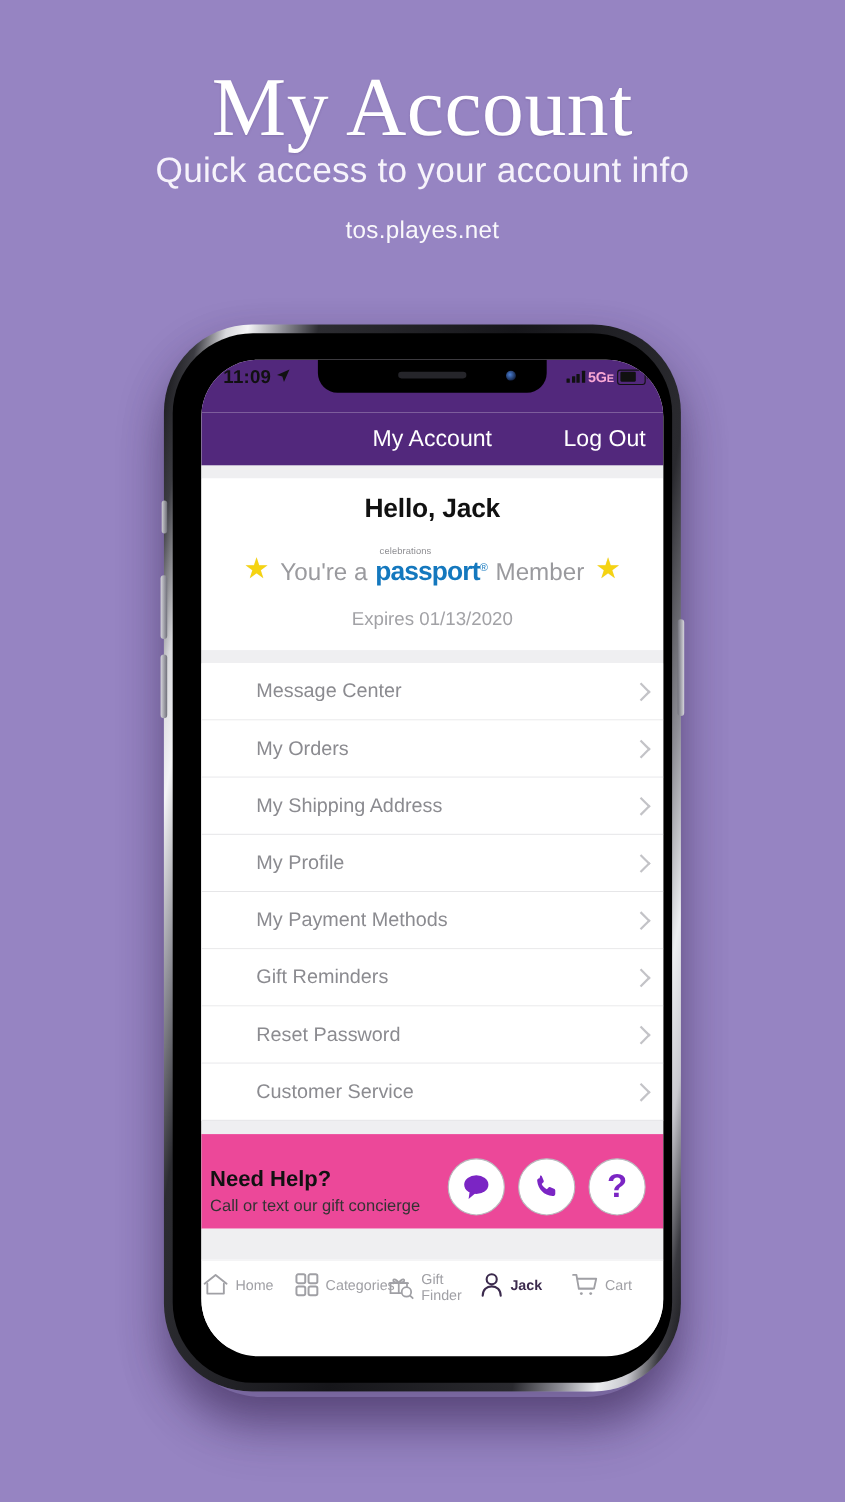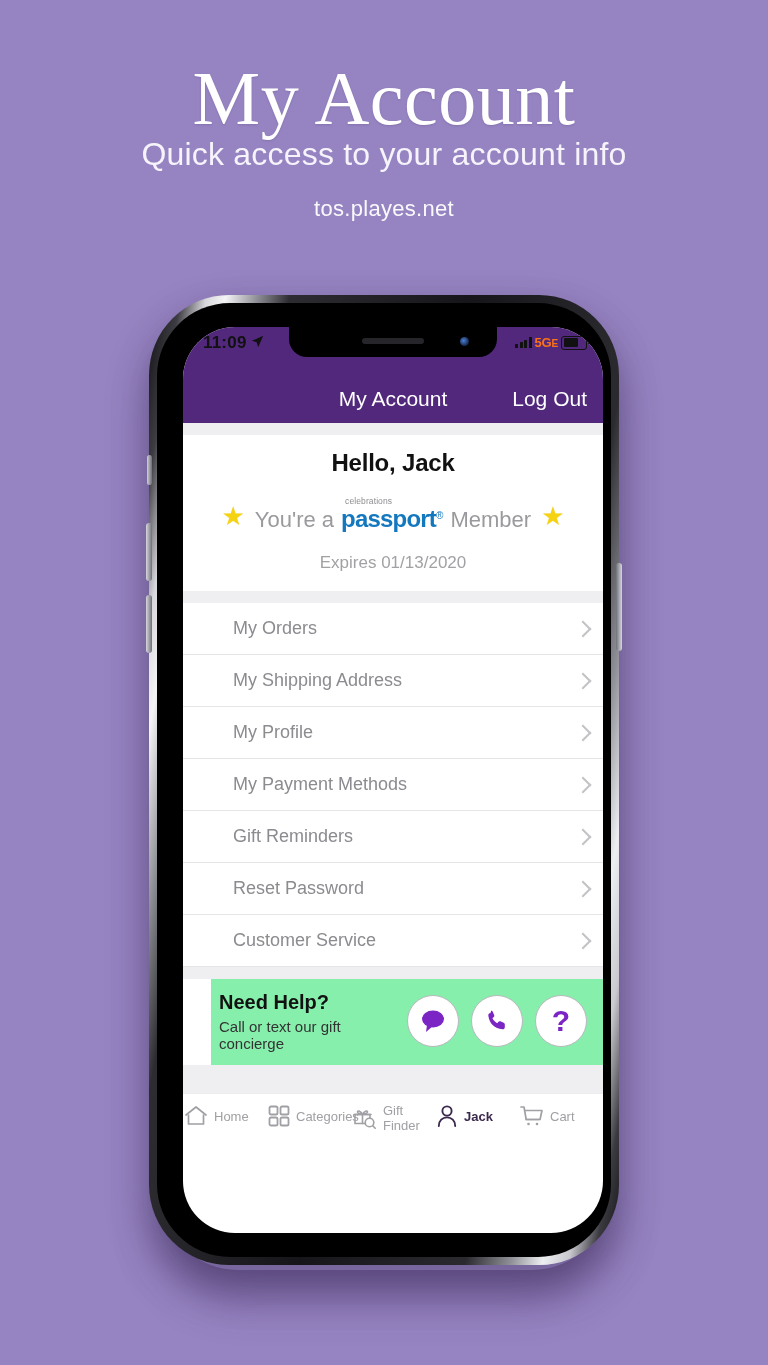--- a/index.html
+++ b/index.html
@@ -82,21 +82,21 @@
   }
   .sb-right{
     position:absolute;right:16px;top:8px;display:flex;align-items:center;gap:3px;
   }
   .sb-bars{display:flex;align-items:flex-end;gap:1.5px;height:11px;}
   .sb-bars i{width:3px;background:#111;border-radius:.5px;display:block;}
   .sb-bars i:nth-child(1){height:4px;}
   .sb-bars i:nth-child(2){height:6px;}
   .sb-bars i:nth-child(3){height:8px;}
   .sb-bars i:nth-child(4){height:11px;}
-  .sb-net{font-size:13px;font-weight:600;color:#f97316;letter-spacing:-.2px;}
+  .sb-net{font-size:13px;font-weight:600;color:#f9a8d4;letter-spacing:-.2px;}
   .sb-net .e{font-size:10px;}
   .sb-batt{
     width:24px;height:12px;border:1.6px solid #111;border-radius:3px;
     position:relative;
   }
   .sb-batt:after{content:"";position:absolute;right:-4px;top:3.5px;
     width:2px;height:4px;background:#111;border-radius:0 1px 1px 0;}
   .sb-batt i{position:absolute;left:1.5px;top:1.5px;bottom:1.5px;width:60%;
     background:#111;border-radius:1px;display:block;}
 
@@ -143,22 +143,22 @@
     border-bottom:1px solid #e6e6e8;position:relative;background:#fff;
   }
   .menu-label{font-size:18px;color:#8b8b90;font-weight:400;}
   .chev{
     position:absolute;right:14px;top:50%;transform:translateY(-50%) rotate(45deg);
     width:10px;height:10px;border-right:2px solid #c3c3c7;border-top:2px solid #c3c3c7;
   }
 
   
   .help{
-    background:#86efac;display:flex;align-items:center;padding:10px 16px 12px 0;
-    padding-left:4px;height:64px;margin-left:28px;
+    background:#ec4899;display:flex;align-items:flex-end;padding:10px 16px 12px 0;
+    padding-left:4px;height:64px;
   }
   .help-text{flex:1;padding-left:4px;}
   .help-title{font-size:20px;font-weight:700;color:#111;}
   .help-sub{font-size:15px;color:#333;margin-top:4px;}
   .help-icons{display:flex;gap:12px;}
   .hcircle{
     width:50px;height:50px;border-radius:50%;border:1.5px solid #b8b8bd;
     display:flex;align-items:center;justify-content:center;background:#fff;
   }
   .hcircle svg{display:block;}
@@ -240,20 +240,24 @@
           <span>Member</span>
         </span>
         <span class="star">★</span>
       </div>
       <div class="expires">Expires 01/13/2020</div>
     </div>
     <div class="band"></div>
 
     <div class="menu">
       <div class="menu-item">
+        <span class="menu-label">Message Center</span>
+        <span class="chev"></span>
+      </div>
+      <div class="menu-item">
         <span class="menu-label">My Orders</span>
         <span class="chev"></span>
       </div>
       <div class="menu-item">
         <span class="menu-label">My Shipping Address</span>
         <span class="chev"></span>
       </div>
       <div class="menu-item">
         <span class="menu-label">My Profile</span>
         <span class="chev"></span>

